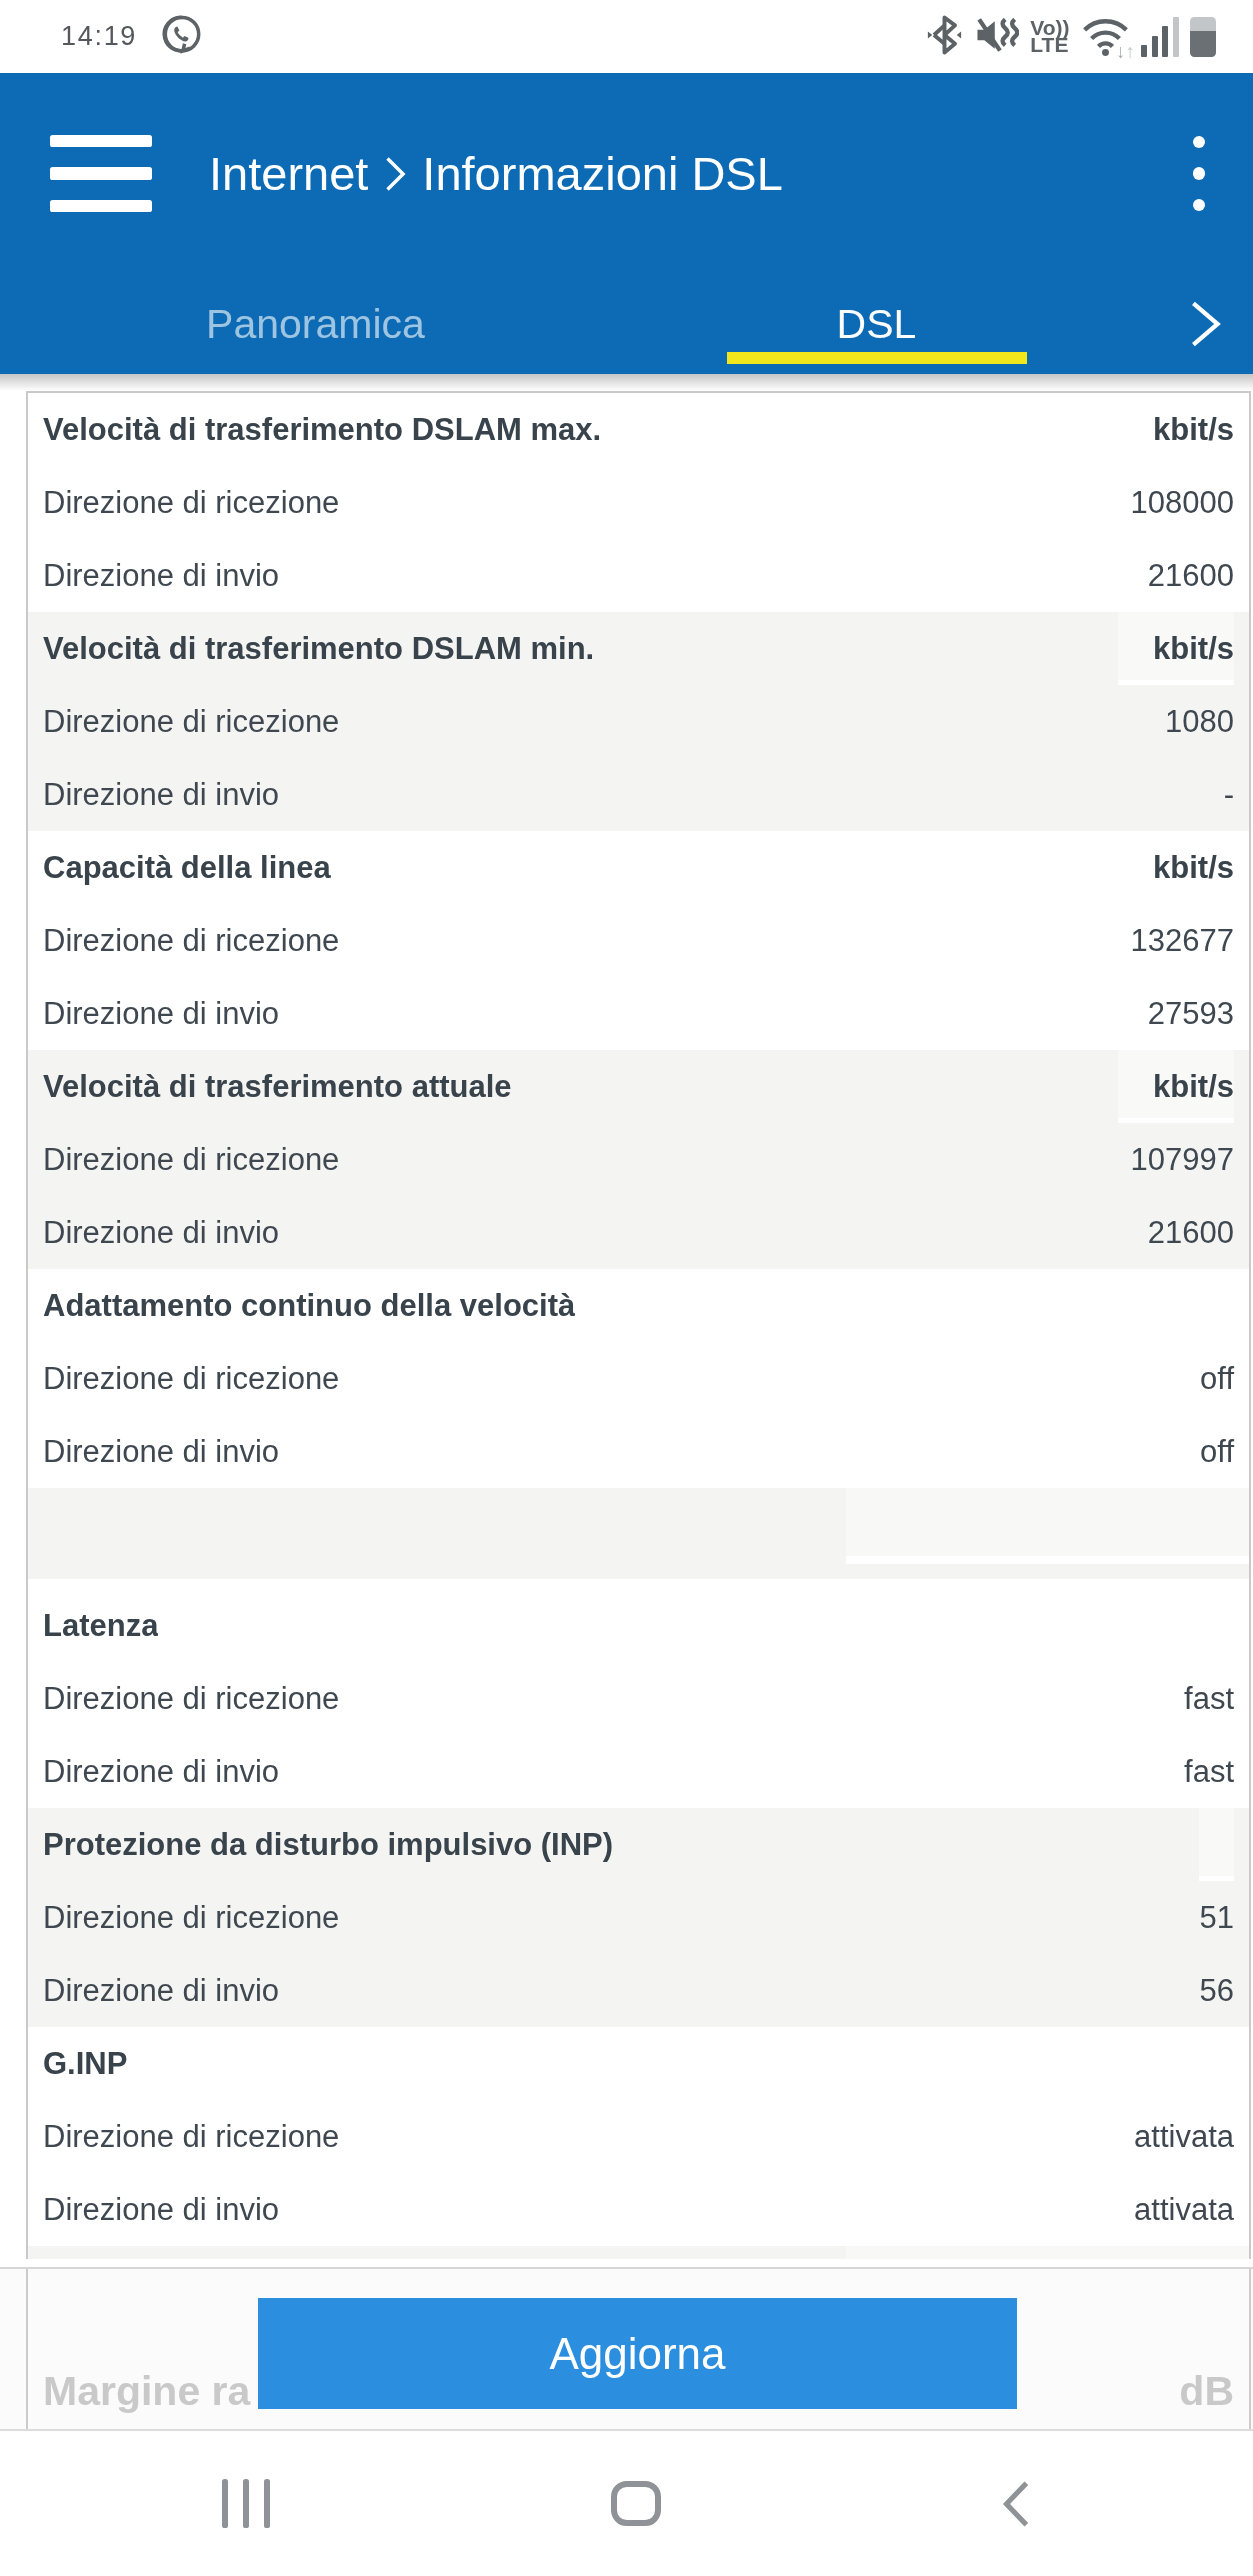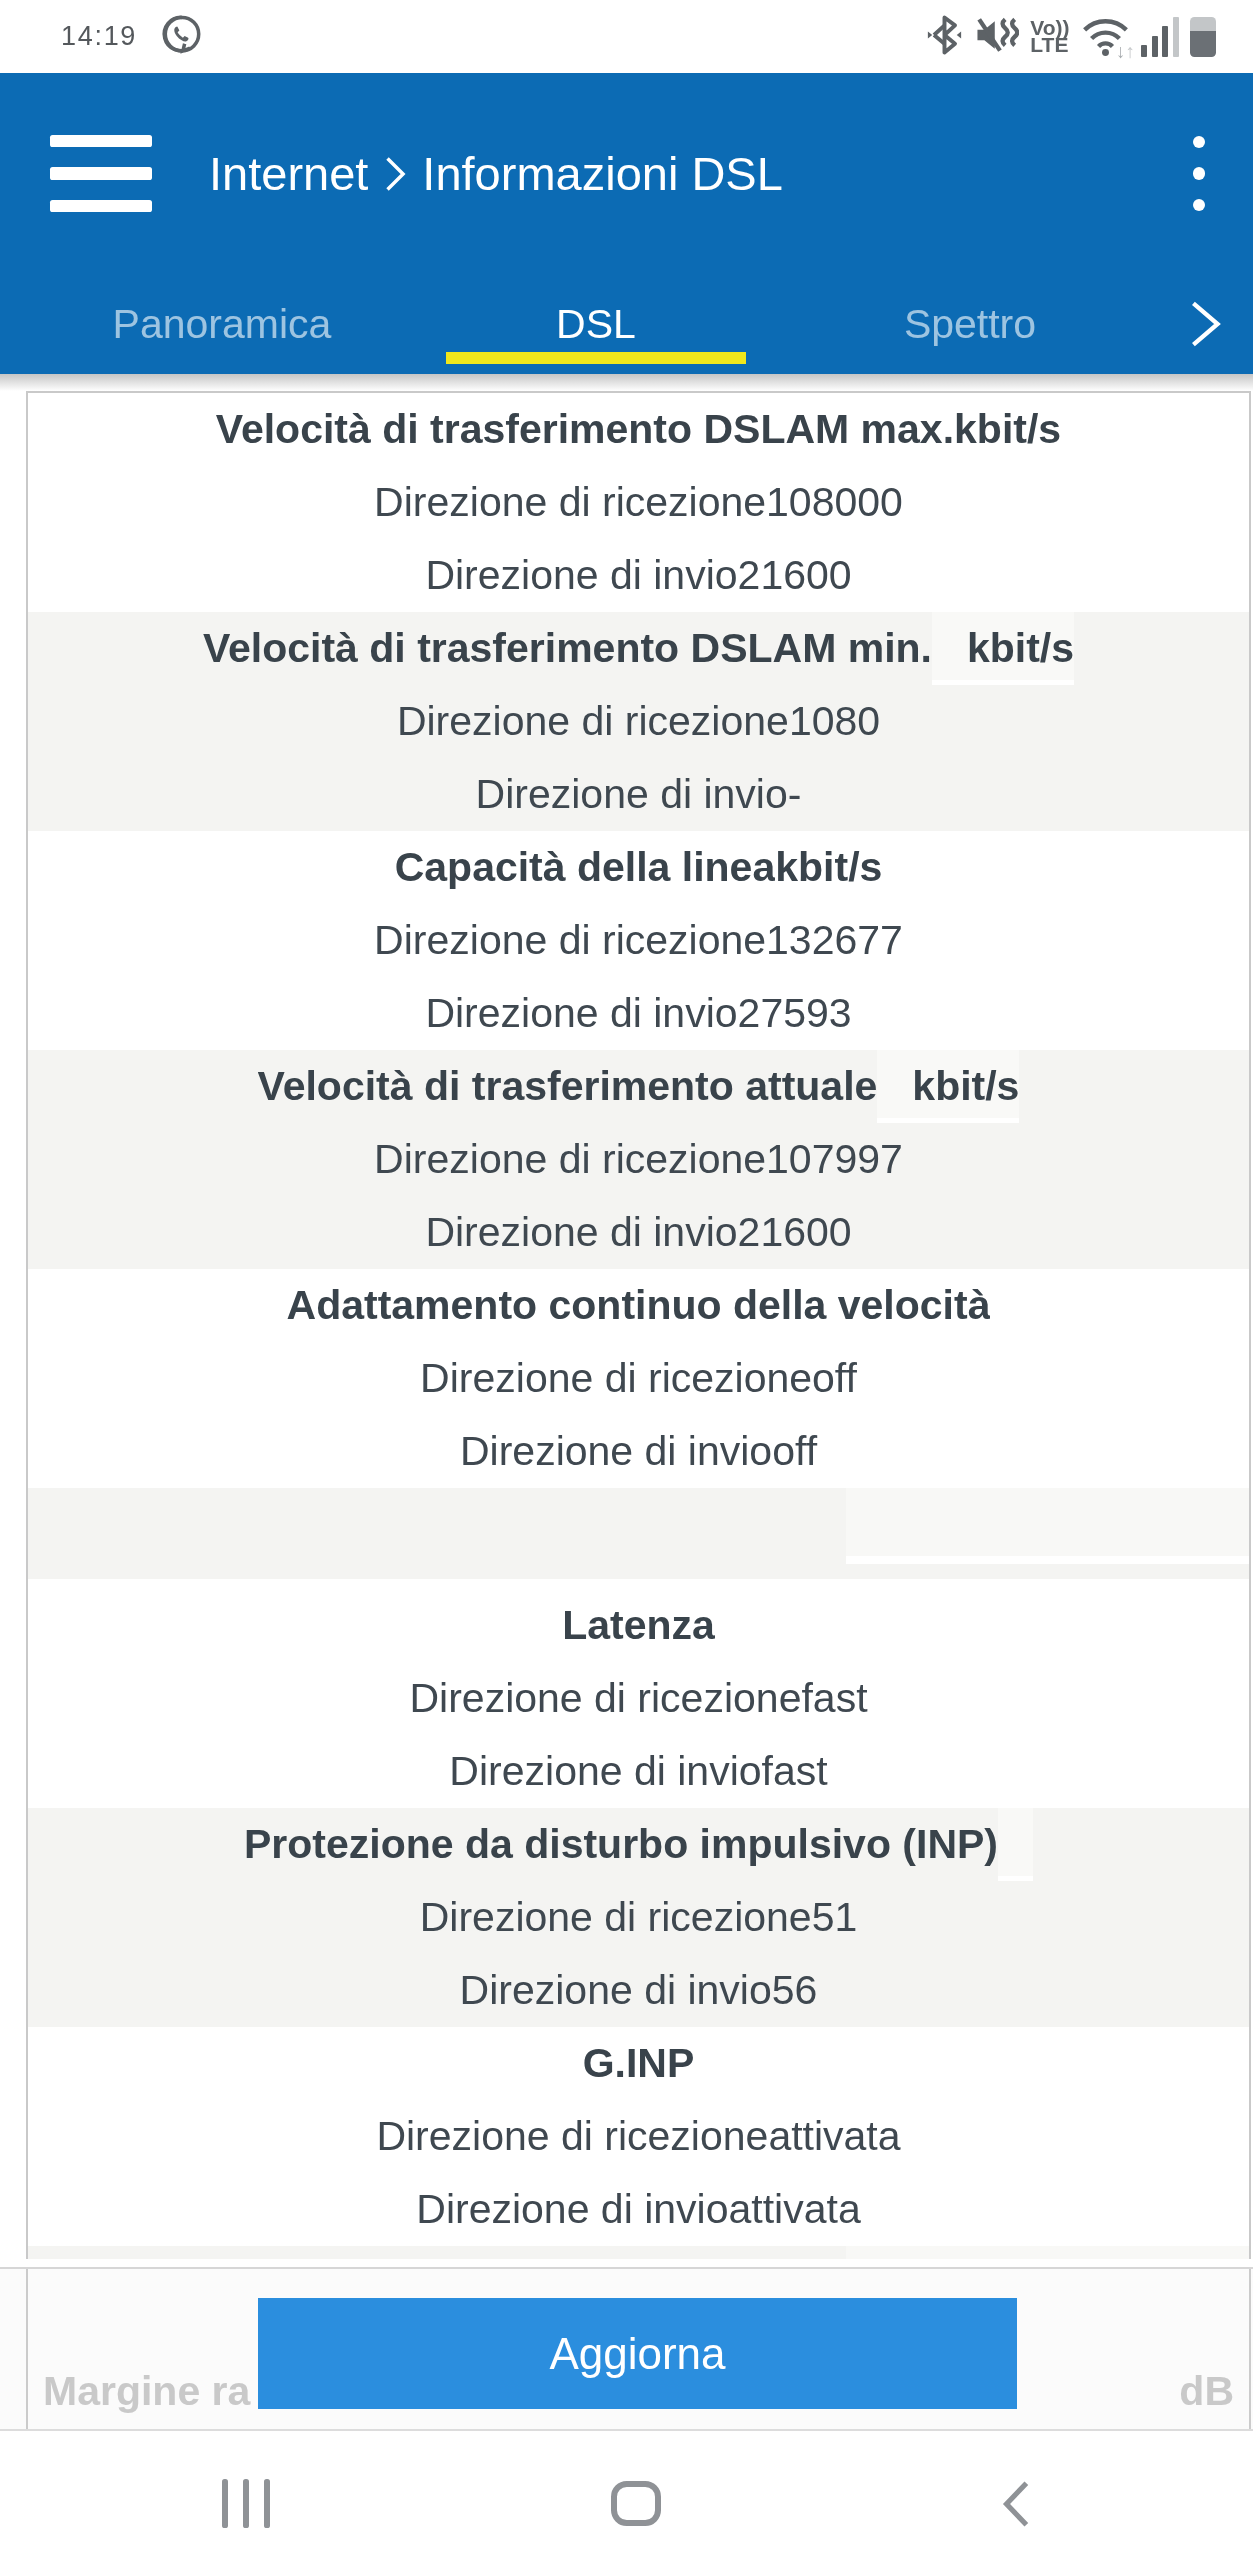--- a/index.html
+++ b/index.html
@@ -46,22 +46,22 @@
     display:flex;align-items:center;justify-content:center;
     font-size:41px;color:rgba(255,255,255,0.60);cursor:pointer;}
   .tab.active{color:#ffffff;font-weight:400;}
   .tab.active .underline{position:absolute;bottom:10.4px;left:50%;transform:translateX(-50%);
     width:300px;height:11.3px;background:#f1e71c;}
   .tab-more{flex:0 0 96px;display:flex;align-items:center;justify-content:center;height:100%;cursor:pointer;}
   .tabshadow{height:16.5px;background:linear-gradient(to bottom,rgba(90,90,90,0.35),rgba(255,255,255,0));}
   
   .card{margin-left:26px;width:1225px;box-sizing:border-box;background:#ffffff;
     border-left:2.6px solid #c9c9c9;border-right:2.6px solid #c9c9c9;border-top:2.6px solid #c9c9c9;}
-  .row{height:73px;line-height:73px;display:flex;justify-content:center;
-    padding:0 15px;font-size:41px;color:#3f4850;white-space:nowrap;}
+  .row{height:73px;line-height:73px;display:flex;justify-content:space-between;
+    padding:0 15px;font-size:31px;color:#3f4850;white-space:nowrap;}
   .row .lbl{overflow:hidden;}
   .row.hdr{font-weight:700;color:#39434b;}
   .section.shaded .row{background:#f4f4f2;}
   .section.shaded .row.hdr .unit{background:#f9f9f7;box-shadow:0 0px 0 #fff;
     border-bottom:5.2px solid #ffffff;box-sizing:border-box;height:73px;padding-left:35px;}
   .section-empty{display:flex;height:91px;}
   .section-empty .e-left{flex:0 0 67%;background:#f4f4f2;}
   .section-empty .e-right{flex:1;
     background:linear-gradient(to bottom,#f8f8f6 0 75%,#ffffff 75% 83%,#f4f4f2 83% 100%);}
   .empty-gap{height:10.4px;background:#ffffff;}
@@ -164,23 +164,20 @@
 </div>
 
 <div class="tabbar">
   <div class="tab">
     <span>Panoramica</span>
   </div>
   <div class="tab active">
     <span>DSL</span>
     <span class="underline"></span>
   </div>
-  <div class="tab">
-    <span>Spettro</span>
-  </div>
   <div class="tab-more">
     <svg width="35" height="50" viewBox="0 0 40 58">
         <polyline points="6,5 34,29 6,53" fill="none" stroke="#ffffff" stroke-width="5"></polyline>
       </svg>
   </div>
 </div>
 <div class="tabshadow"></div>
 
 <div class="card" id="sections-root">
     <div class="section">

